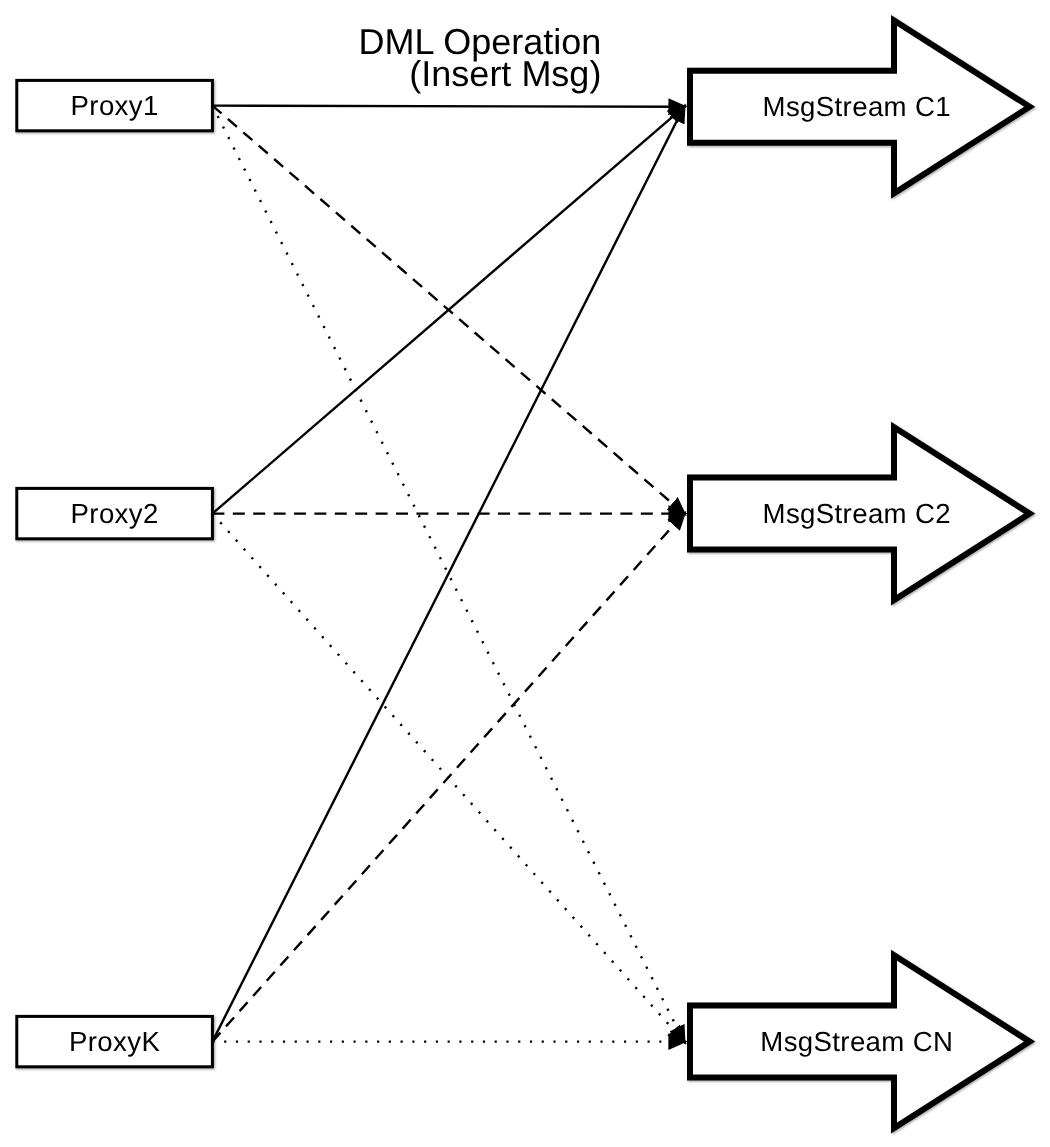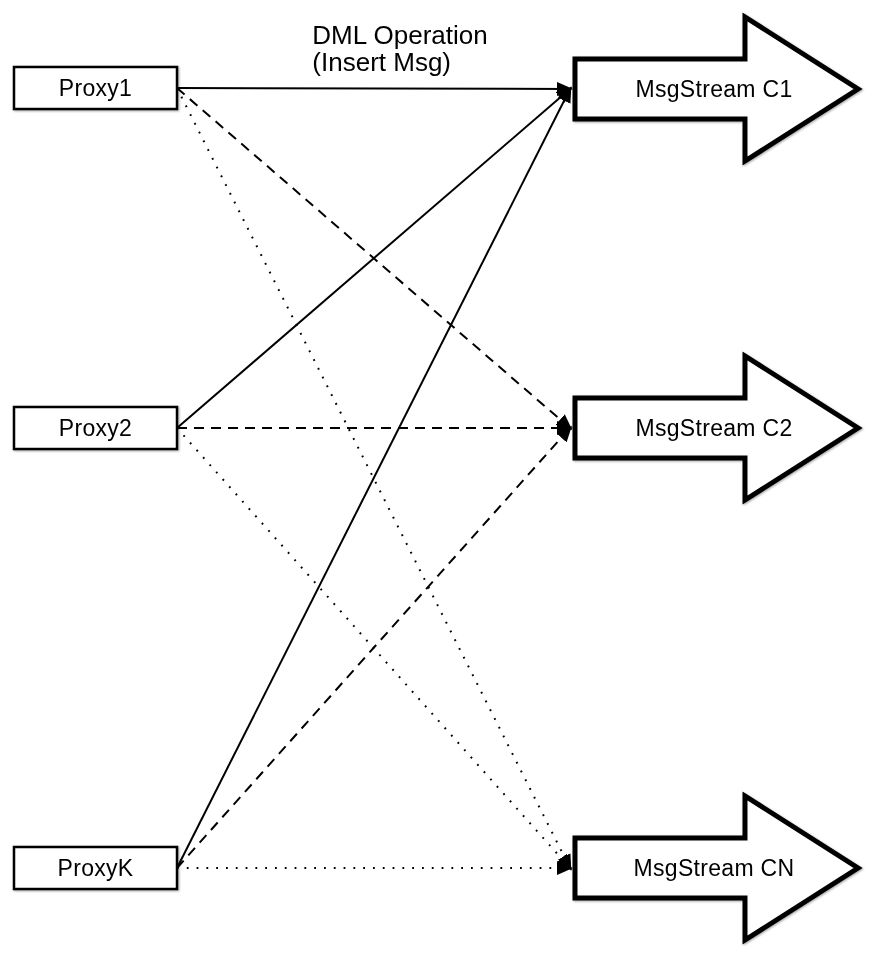--- a/index.html
+++ b/index.html
@@ -35,22 +35,22 @@
   }
   .edge { stroke: #000000; stroke-width: 2; fill: none; }
   .edge-dashed { stroke-dasharray: 10 7; }
   .edge-dotted { stroke-dasharray: 1.8 8; }
   #arrowhead path { fill: #000000; }
   .title {
     position: absolute;
     top: 22px;
     left: 400px;
     transform: translateX(-50%);
-    text-align: left;
-    font-size: 26px;
+    text-align: right;
+    font-size: 30px;
     line-height: 27px;
     color: #000000;
     white-space: nowrap;
   }
 </style>
 </head>
 <body style="background: rgb(255, 255, 255);">
 
 <div class="stage">
   <svg width="875" height="956" viewBox="0 0 875 956">

